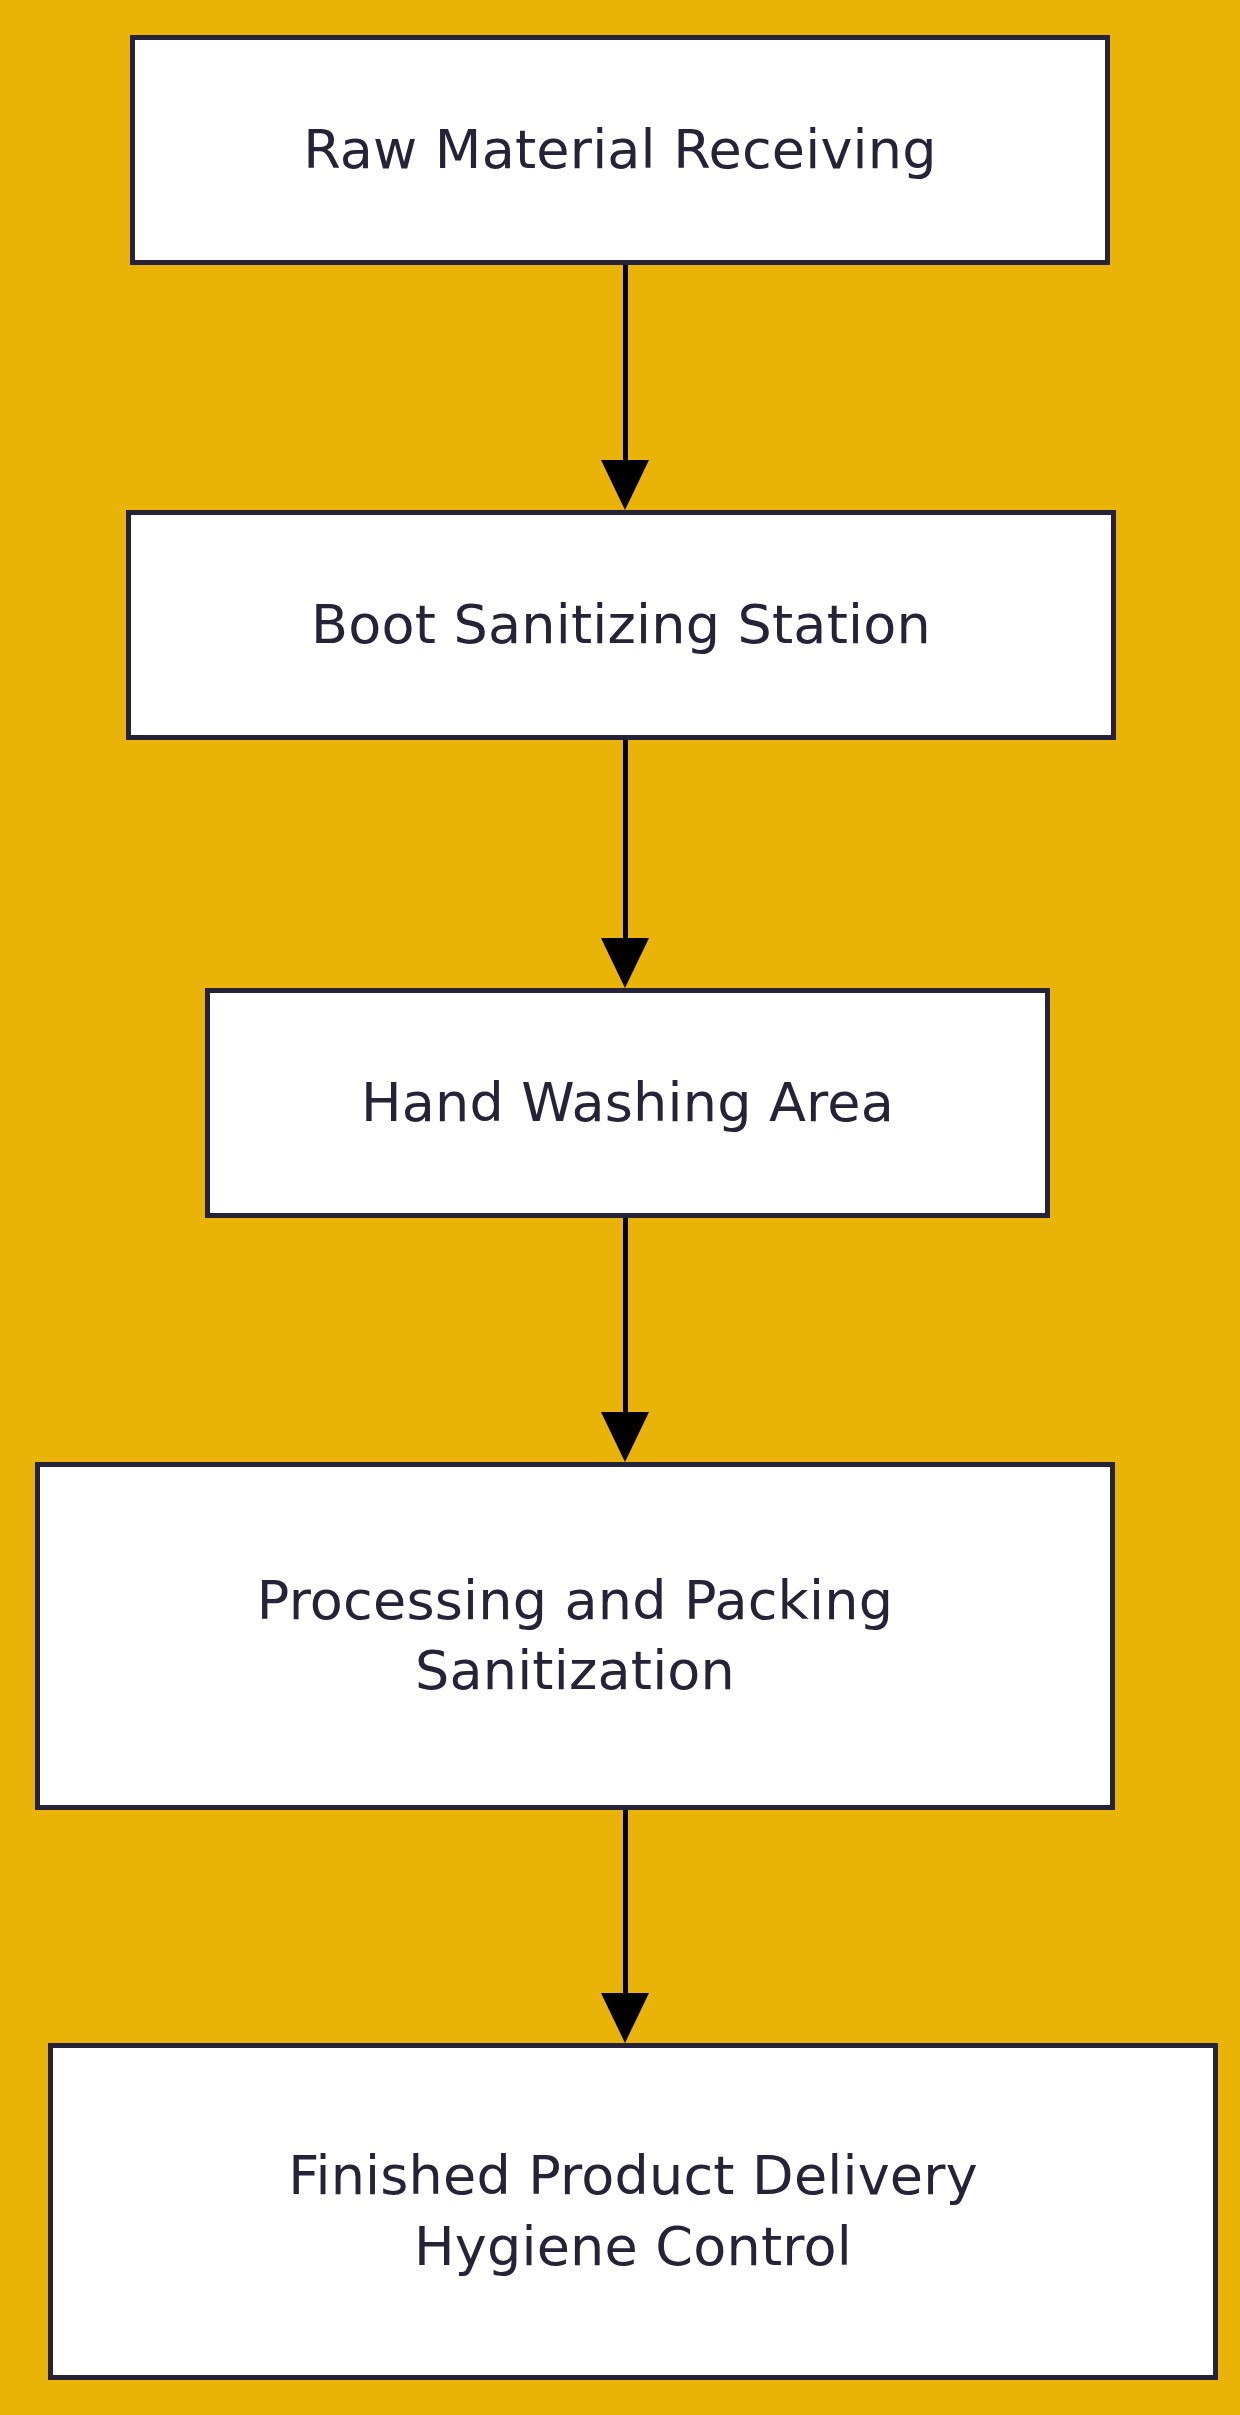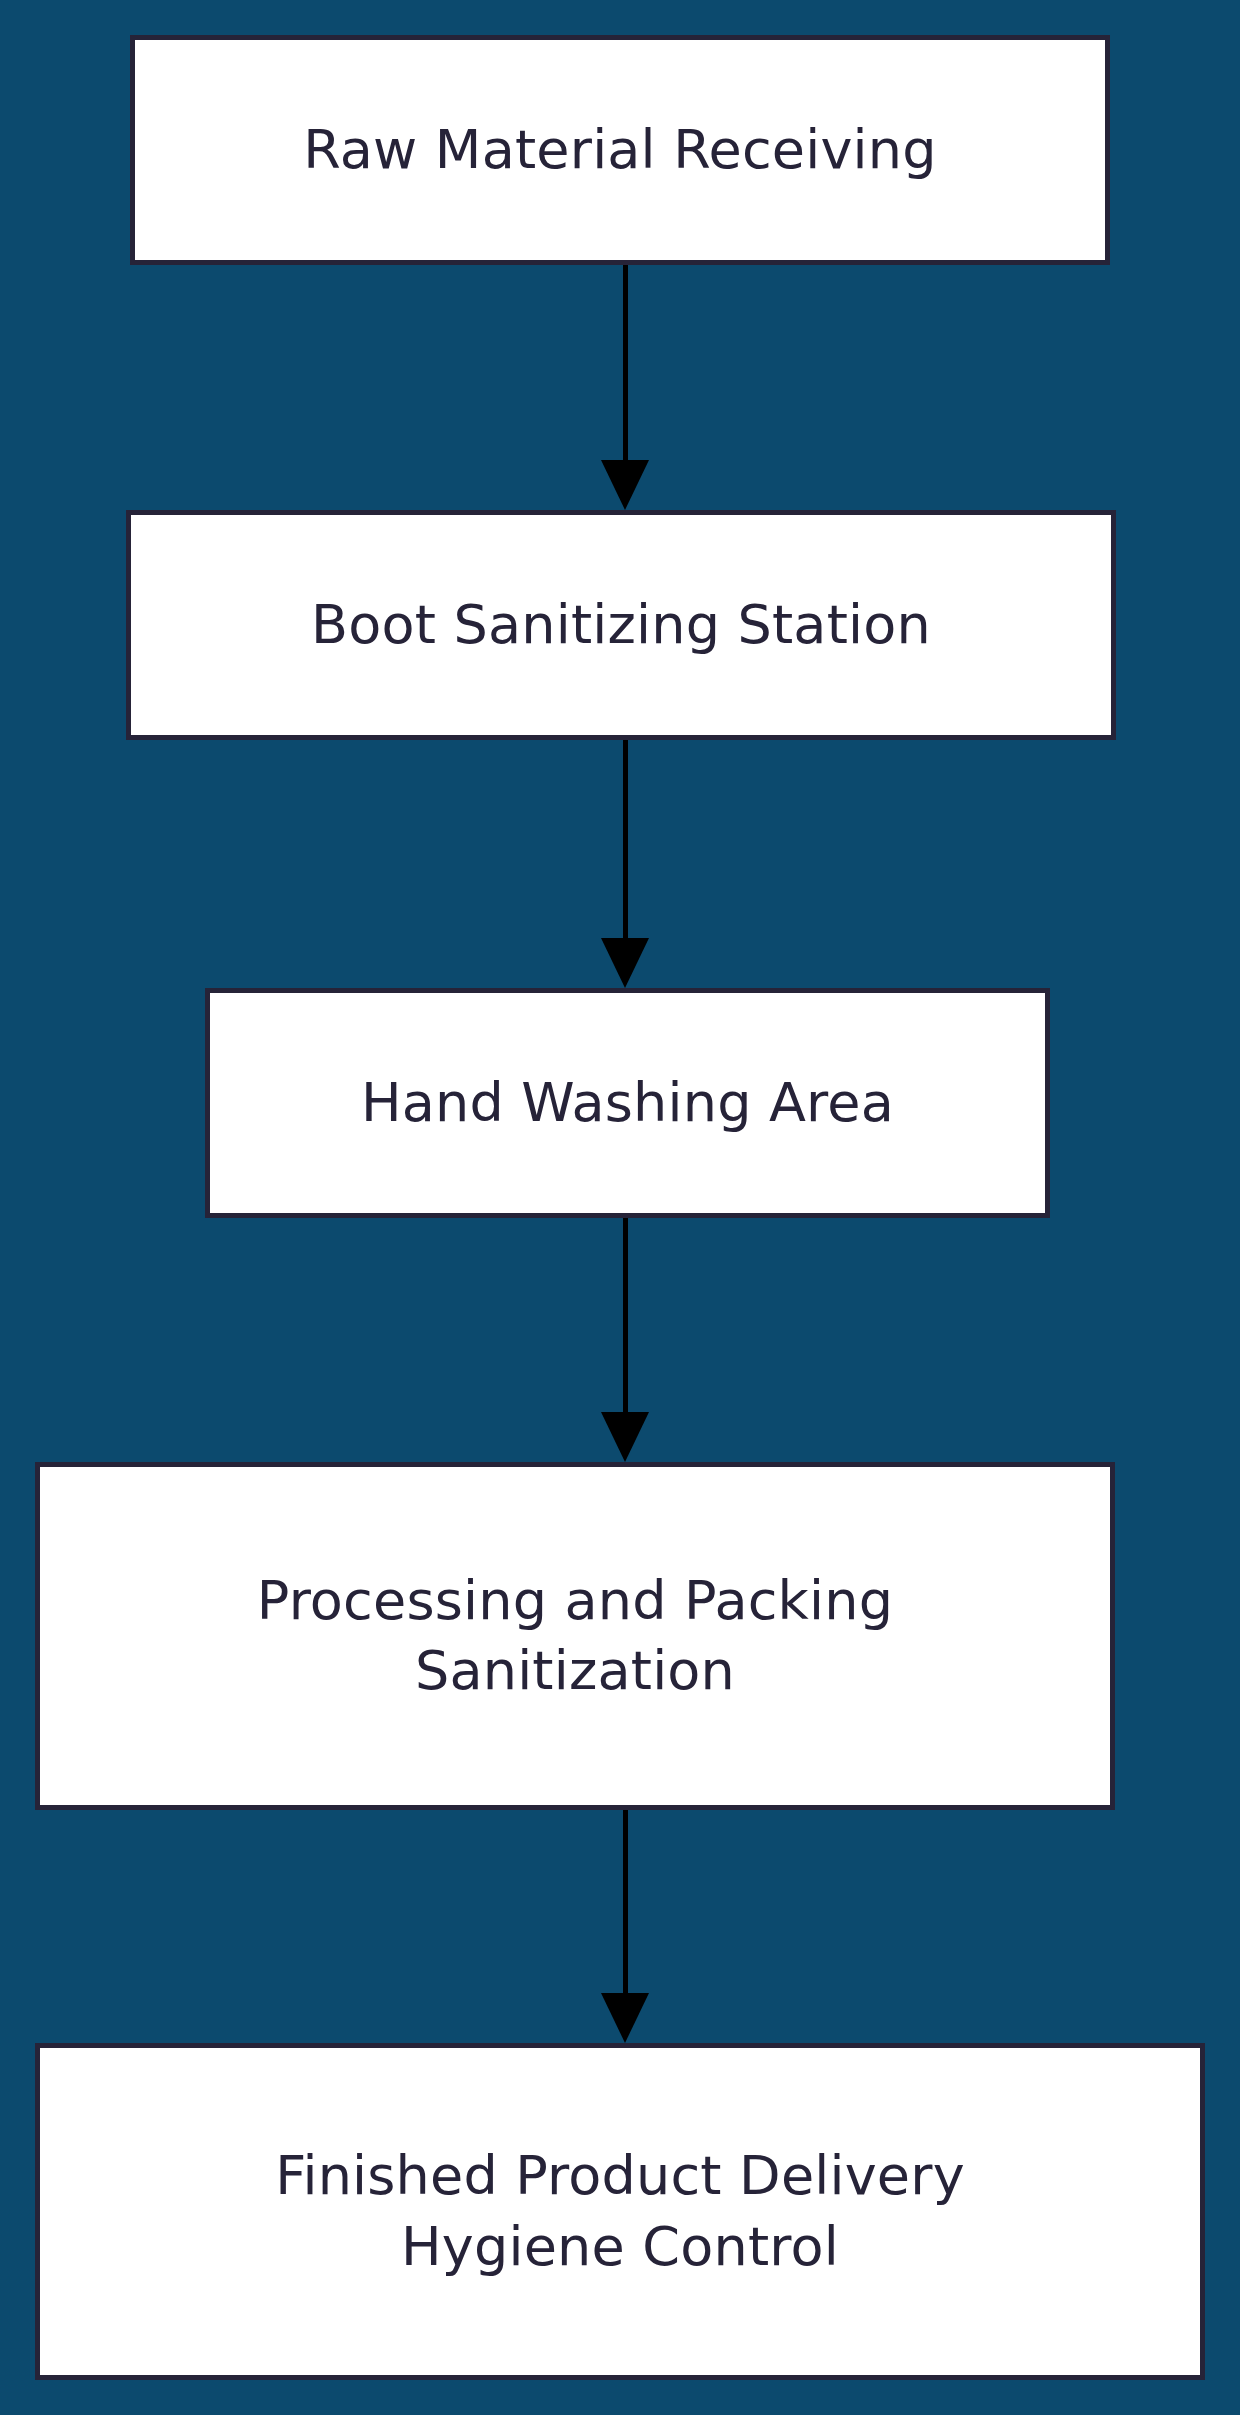--- a/index.html
+++ b/index.html
@@ -78,21 +78,21 @@
     height: 0;
     margin-left: -24px;
     border-left: 24px solid transparent;
     border-right: 24px solid transparent;
     border-top: 50px solid var(--edge, #000000);
   }
 </style>
 </head>
 <body>
 
-<div id="canvas" style="background: #0c4a6e;">
+<div id="canvas" style="background: #eab308;">
 
   <div class="edge" style="--edge: #000000; left: 601px; top: 265px; width: 48px; height: 245px;">
     <div class="edge-stem" style="height: 197px;"></div>
     <div class="edge-head"></div>
   </div>
 
   <div class="edge" style="--edge: #000000; left: 601px; top: 740px; width: 48px; height: 248px;">
     <div class="edge-stem" style="height: 200px;"></div>
     <div class="edge-head"></div>
   </div>
@@ -117,18 +117,18 @@
 
   <div class="node" style="--stroke: #262338; background: rgb(255, 255, 255); left: 205px; top: 988px; width: 845px; height: 230px; align-items: center;">
     <span class="node-label">Hand Washing Area</span>
   </div>
 
   <div class="node" style="--stroke: #262338; background: rgb(255, 255, 255); left: 35px; top: 1462px; width: 1080px; height: 348px;">
     <span class="node-label">Processing and Packing
 Sanitization</span>
   </div>
 
-  <div class="node" style="--stroke: #262338; background: rgb(255, 255, 255); left: 35px; top: 2043px; width: 1170px; height: 337px;">
+  <div class="node" style="--stroke: #262338; background: rgb(255, 255, 255); left: 48px; top: 2043px; width: 1170px; height: 337px;">
     <span class="node-label">Finished Product Delivery
 Hygiene Control</span>
   </div>
 
 </div>
 
 </body></html>

